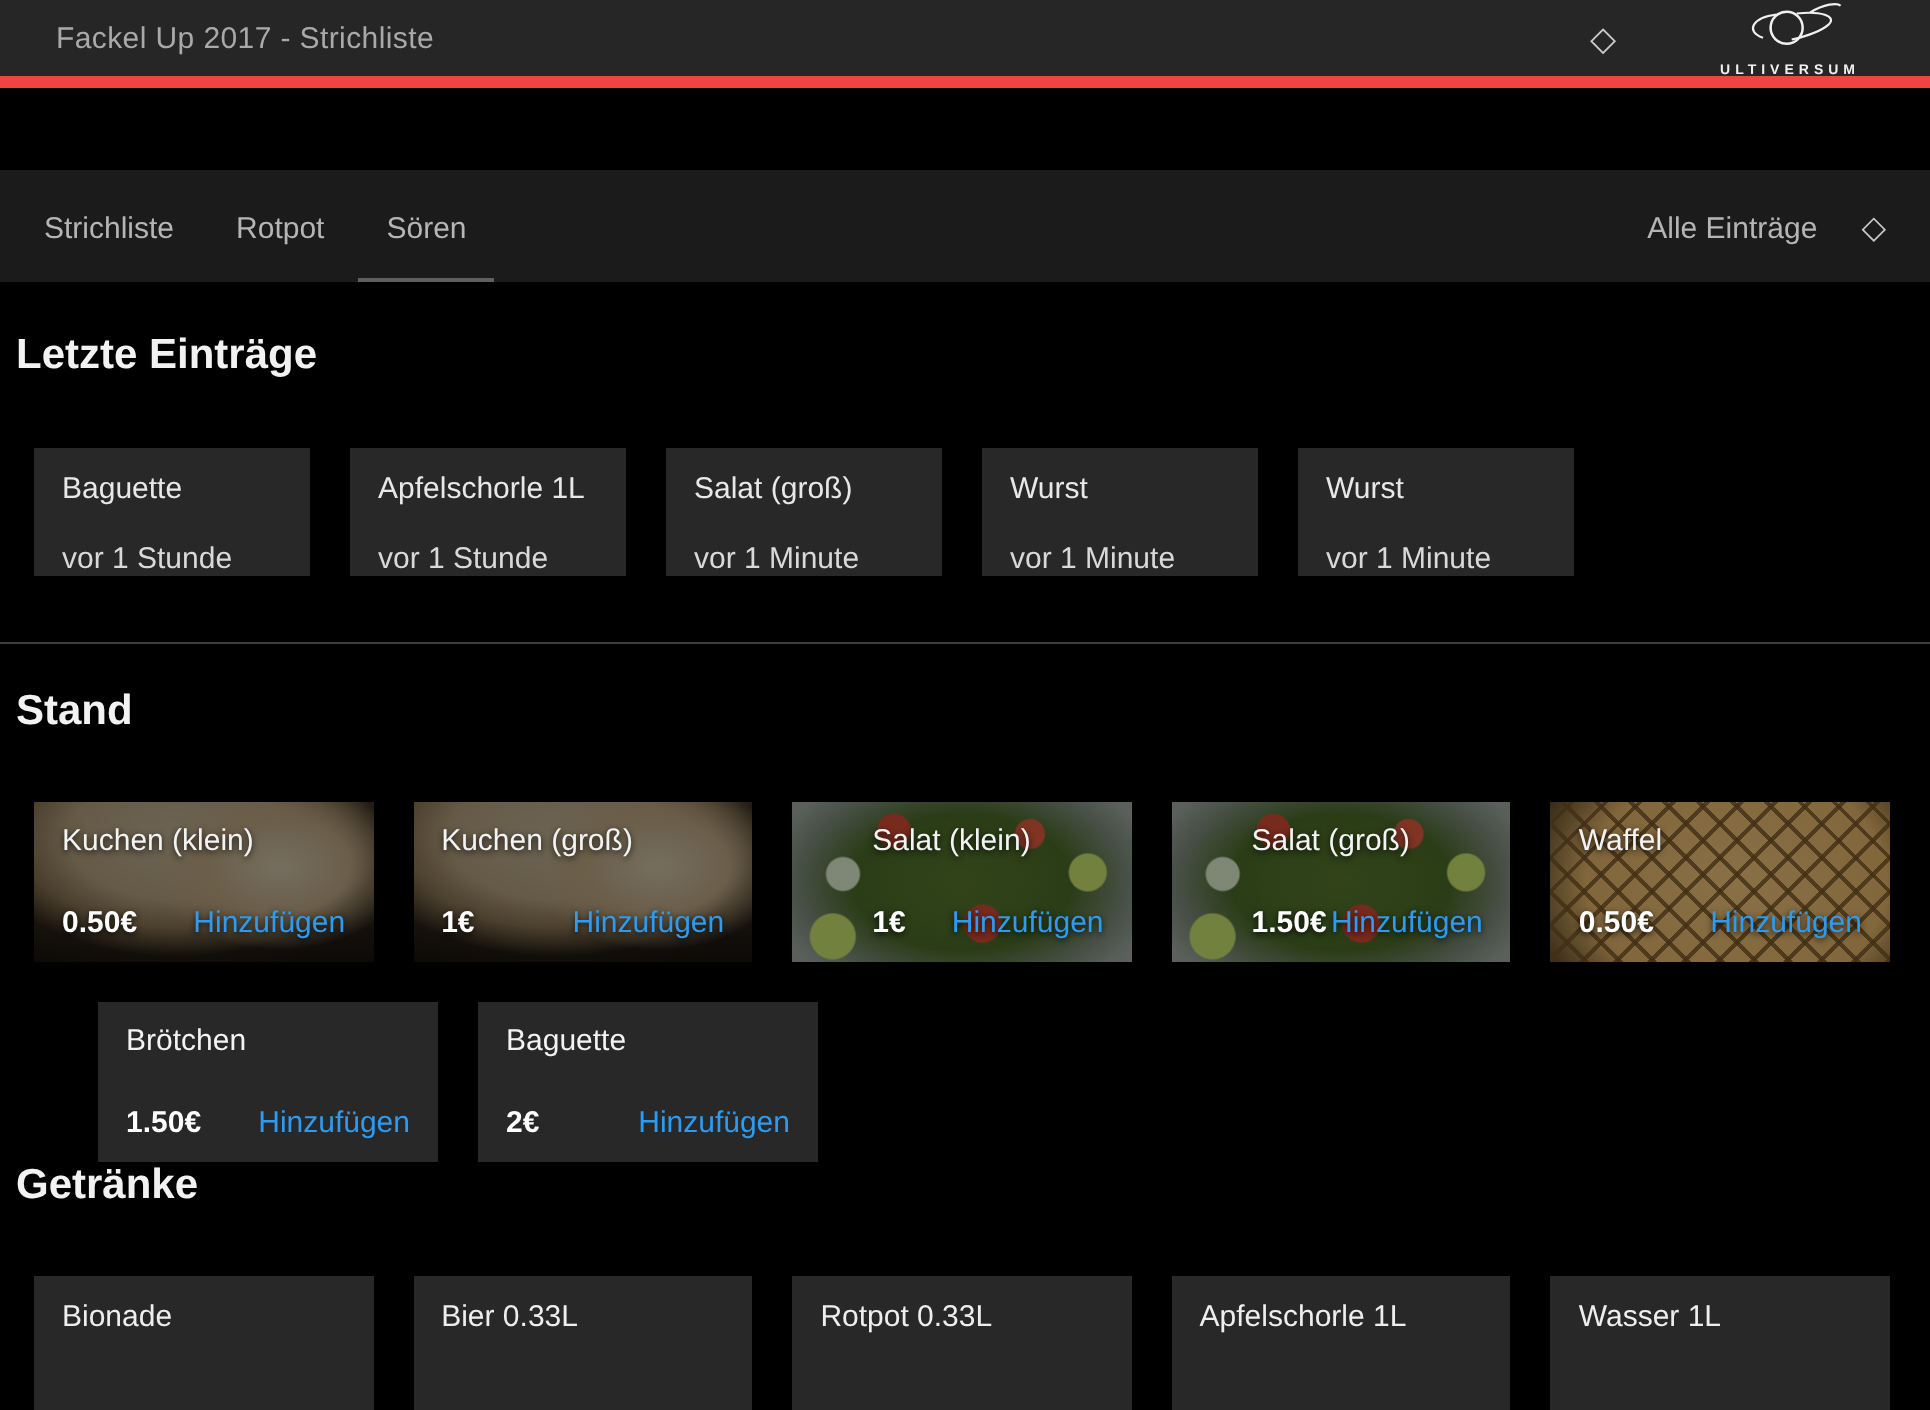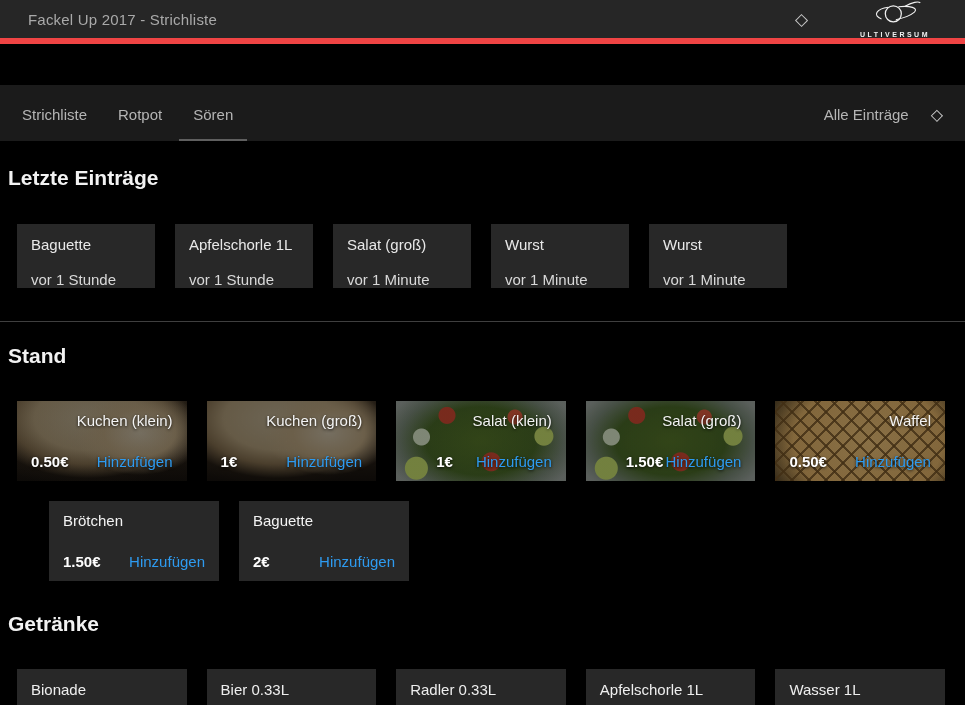--- a/index.html
+++ b/index.html
@@ -51,21 +51,21 @@
 
   
   h2.section-heading {
     font-size:21px;
     font-weight:bold;
     color:#f2f2f2;
     margin-left:8px;
   }
   .h-recent { margin-top:25px; }
   .h-stand  { margin-top:22px; }
-  .h-drinks { margin-top:31px; }
+  .h-drinks { margin-top:0; }
   .divider { border:none; border-top:1px solid #3f3f3f; margin-top:33px; }
 
   .row { display:flex; padding-left:17px; }
   .recent-row { margin-top:34px; }
   .stand-row1 { margin-top:33px; }
   .stand-row2 { margin-top:20px;margin-left:32px; }
   .drinks-row { margin-top:33px; }
 
   
   .card {
@@ -93,21 +93,21 @@
   .add-link { font-size:15px; color:#2e9bf0; cursor:pointer; }
 
   .drink-card {
     width:170px; height:80px;
     padding:12px 14px;
     cursor:pointer;
   }
   .drink-card .name { font-size:15px; color:#eeeeee; }
 
   
-  .photo .name, .photo .price, .photo .add-link { text-shadow:0 1px 3px rgba(0,0,0,.85);text-align:right; }
+  .photo .name, .photo .price, .photo .add-link { text-shadow:0 1px 3px rgba(0,0,0,.85); }
   .photo-kuchen {
     background:
       linear-gradient(rgba(12,10,8,.5), rgba(12,10,8,.5)),
       radial-gradient(ellipse 65px 42px at 72% 40%, #ded2b8 0%, #cbb48c 55%, rgba(120,95,60,0) 100%),
       radial-gradient(ellipse 120px 70px at 42% 22%, #cdbfa0 0%, #bfab85 45%, #8a7452 65%, rgba(45,35,22,.25) 85%, rgba(30,22,14,0) 100%),
       linear-gradient(180deg, #3a2f22 0%, #2b2118 55%, #0d0a07 100%);
   }
   .photo-salat {
     background:
       linear-gradient(rgba(18,20,14,.42), rgba(18,20,14,.42)),
@@ -244,21 +244,21 @@
 
 <h2 class="section-heading h-drinks">Getränke</h2>
 <div class="row drinks-row">
   <div class="card drink-card">
     <div class="name">Bionade</div>
   </div>
   <div class="card drink-card">
     <div class="name">Bier 0.33L</div>
   </div>
   <div class="card drink-card">
-    <div class="name">Radler 0.33L</div>
+    <div class="name">Rotpot 0.33L</div>
   </div>
   <div class="card drink-card">
     <div class="name">Apfelschorle 1L</div>
   </div>
   <div class="card drink-card">
     <div class="name">Wasser 1L</div>
   </div>
 </div>
 
 </body></html>

